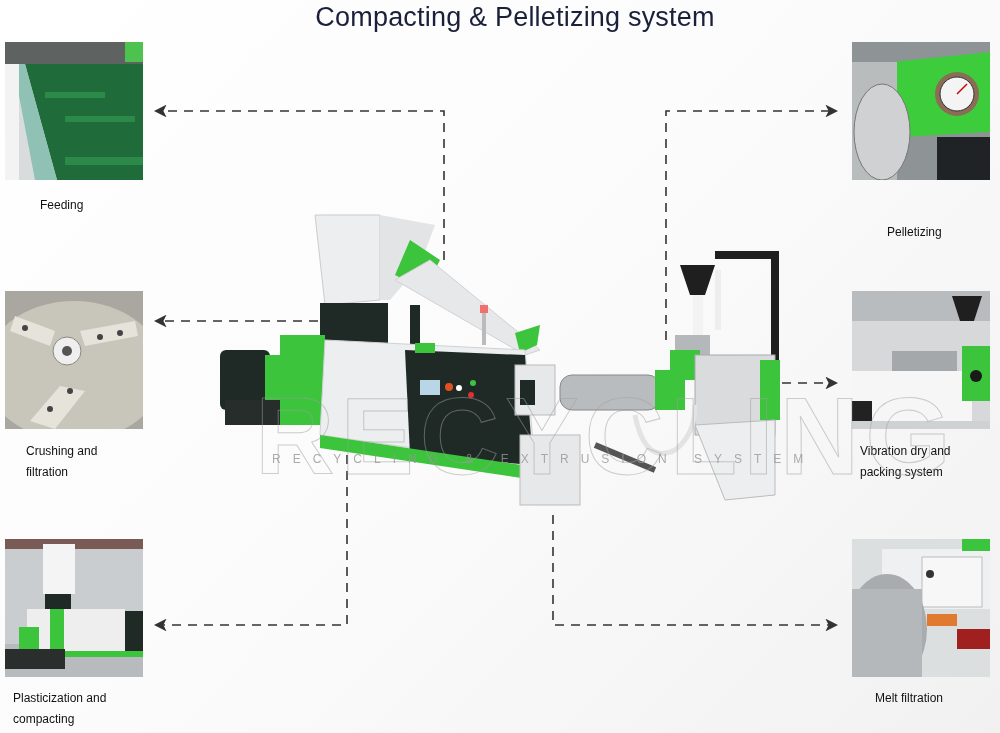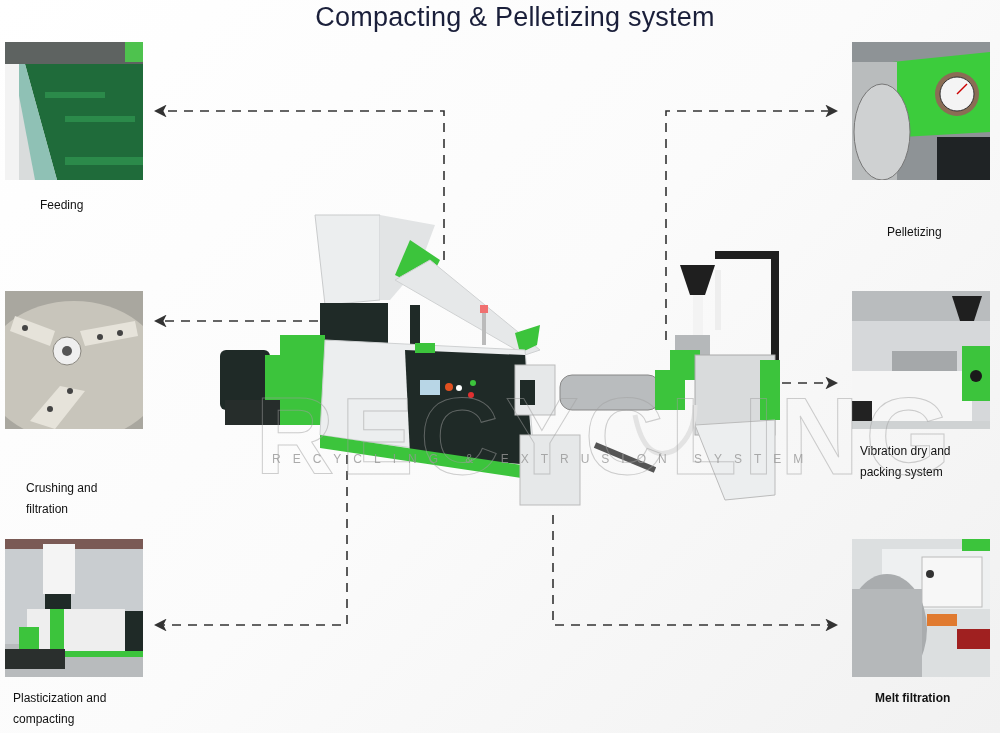--- a/index.html
+++ b/index.html
@@ -66,21 +66,21 @@
     <path d="M55,95 L80,100 L50,138 L25,130 Z" fill="#e6e3da"></path>
     <circle cx="62" cy="60" r="14" fill="#efefef" stroke="#8a877f"></circle>
     <circle cx="62" cy="60" r="5" fill="#555"></circle>
     <circle cx="20" cy="37" r="3" fill="#444"></circle>
       <circle cx="95" cy="46" r="3" fill="#444"></circle>
     <circle cx="115" cy="42" r="3" fill="#444"></circle>
       <circle cx="45" cy="118" r="3" fill="#444"></circle>
     <circle cx="65" cy="100" r="3" fill="#444"></circle>
   </svg>
 </div>
-<div class="caption" style="left:26px;top:441px;margin-top:37px;">
+<div class="caption" style="left:26px;top:441px;">
   <div>Crushing and</div>
   <div>filtration</div>
 </div>
 
 <div class="photo" style="left:5px;top:539px;">
   <svg width="138" height="138">
     <rect width="138" height="138" fill="#c9cdd0"></rect>
     <rect x="0" y="0" width="138" height="10" fill="#7a5a55"></rect>
     <rect x="0" y="105" width="138" height="33" fill="#b8bbbd"></rect>
     <rect x="38" y="5" width="32" height="50" fill="#f4f4f4"></rect>
@@ -136,21 +136,21 @@
     <rect x="30" y="10" width="108" height="60" fill="#eef0f1"></rect>
     <rect x="70" y="18" width="60" height="50" fill="#f7f7f7" stroke="#bbb"></rect>
     <circle cx="78" cy="35" r="4" fill="#333"></circle>
     <rect x="110" y="0" width="28" height="12" fill="#3cc43c"></rect>
     <ellipse cx="35" cy="90" rx="40" ry="55" fill="#a9acae"></ellipse>
     <rect x="0" y="50" width="70" height="88" fill="#b5b8ba"></rect>
     <rect x="75" y="75" width="30" height="12" fill="#e07a30"></rect>
     <rect x="105" y="90" width="33" height="20" fill="#a02020"></rect>
   </svg>
 </div>
-<div class="caption" style="left:875px;top:688px;font-weight:bold;">Melt filtration</div>
+<div class="caption" style="left:875px;top:688px;">Melt filtration</div>
 
 <svg style="position:absolute;left:215px;top:205px;" width="580" height="310">
 
   <polygon points="100,10 165,10 165,95 110,100" fill="#eceeef" stroke="#c9cbcc"></polygon>
   <polygon points="165,10 220,20 205,60 175,95 165,95" fill="#e2e4e5"></polygon>
   <polygon points="195,35 225,55 210,85 180,70" fill="#3cc43c"></polygon>
   <polygon points="180,75 310,150 325,145 215,55" fill="#e6e8e9" stroke="#cfd1d2"></polygon>
   <polygon points="300,128 325,120 322,140 305,148" fill="#3cc43c"></polygon>
   <rect x="105" y="98" width="68" height="45" fill="#1f2a27"></rect>
   <rect x="195" y="100" width="10" height="40" fill="#1f2a27"></rect>

